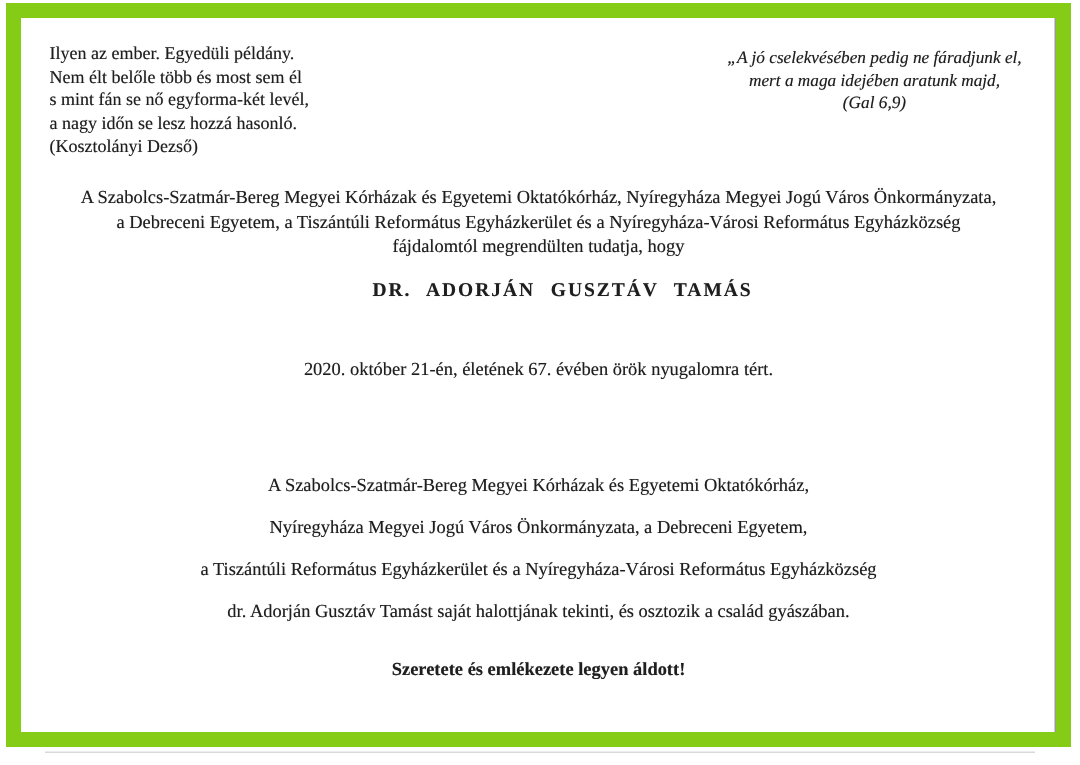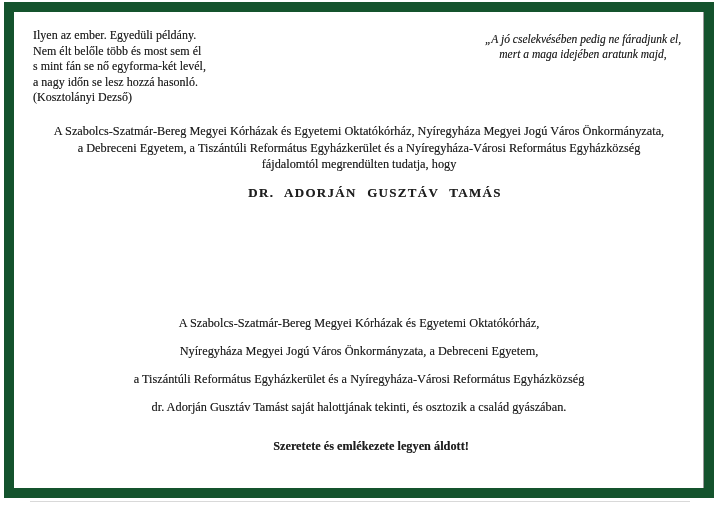--- a/index.html
+++ b/index.html
@@ -14,21 +14,21 @@
     font-family: "Liberation Serif", "DejaVu Serif", serif;
     color: #1e1e1e;
     overflow: hidden;
   }
   .frame {
     position: absolute;
     left: 4px;
     top: 2px;
     width: 690px;   
     height: 476px;  
-    border: 10px solid #14532d;
+    border: 10px solid #84cc16;
     background: #ffffff;
   }
   .content {
     position: relative;
     width: 100%;
     height: 100%;
     
     text-shadow: 0 0 0.45px rgba(40,40,40,0.55);
   }
   
@@ -84,50 +84,52 @@
     font-size: 13px;
     letter-spacing: 1.3px;
     word-spacing: 6px;
     margin-left: 16px;
   }
   .titles-line  { top: 199px; }
   .death-line   { top: 226px; }
   .funeral      { top: 251px; font-weight: bold; line-height: 15.5px; font-size: 12.2px; }
   .mourners     { top: 303px; }
   .mourners .line { margin-bottom: 11.5px; }
-  .blessing     { top: 426px; font-weight: bold; padding-left: 12px; }
+  .blessing     { top: 426px; font-weight: bold; }
 </style>
 </head>
 <body>
 
 <div class="frame">
   <div class="content">
 
     <div class="quote-left">
       <div>Ilyen az ember. Egyedüli példány.</div>
       <div>Nem élt belőle több és most sem él</div>
       <div>s mint fán se nő egyforma-két levél,</div>
       <div>a nagy időn se lesz hozzá hasonló.</div>
       <div>(Kosztolányi Dezső)</div>
     </div>
 
     <div class="quote-right">
       <div>„A jó cselekvésében pedig ne fáradjunk el,</div>
       <div>mert a maga idejében aratunk majd,</div>
+      <div>(Gal 6,9)</div>
     </div>
 
     <div class="center-block p-announce">
       <div>A Szabolcs-Szatmár-Bereg Megyei Kórházak és Egyetemi Oktatókórház, Nyíregyháza Megyei Jogú Város Önkormányzata,</div>
       <div>a Debreceni Egyetem, a Tiszántúli Református Egyházkerület és a Nyíregyháza-Városi Református Egyházközség</div>
       <div>fájdalomtól megrendülten tudatja, hogy</div>
     </div>
 
     <div class="center-block deceased">DR. ADORJÁN GUSZTÁV TAMÁS</div>
 
 
+    <div class="center-block death-line">2020. október 21-én, életének 67. évében örök nyugalomra tért.</div>
 
     <div class="center-block funeral">
     </div>
 
     <div class="center-block mourners">
       <div class="line">A Szabolcs-Szatmár-Bereg Megyei Kórházak és Egyetemi Oktatókórház,</div>
       <div class="line">Nyíregyháza Megyei Jogú Város Önkormányzata, a Debreceni Egyetem,</div>
       <div class="line">a Tiszántúli Református Egyházkerület és a Nyíregyháza-Városi Református Egyházközség</div>
       <div class="line">dr. Adorján Gusztáv Tamást saját halottjának tekinti, és osztozik a család gyászában.</div>
     </div>

